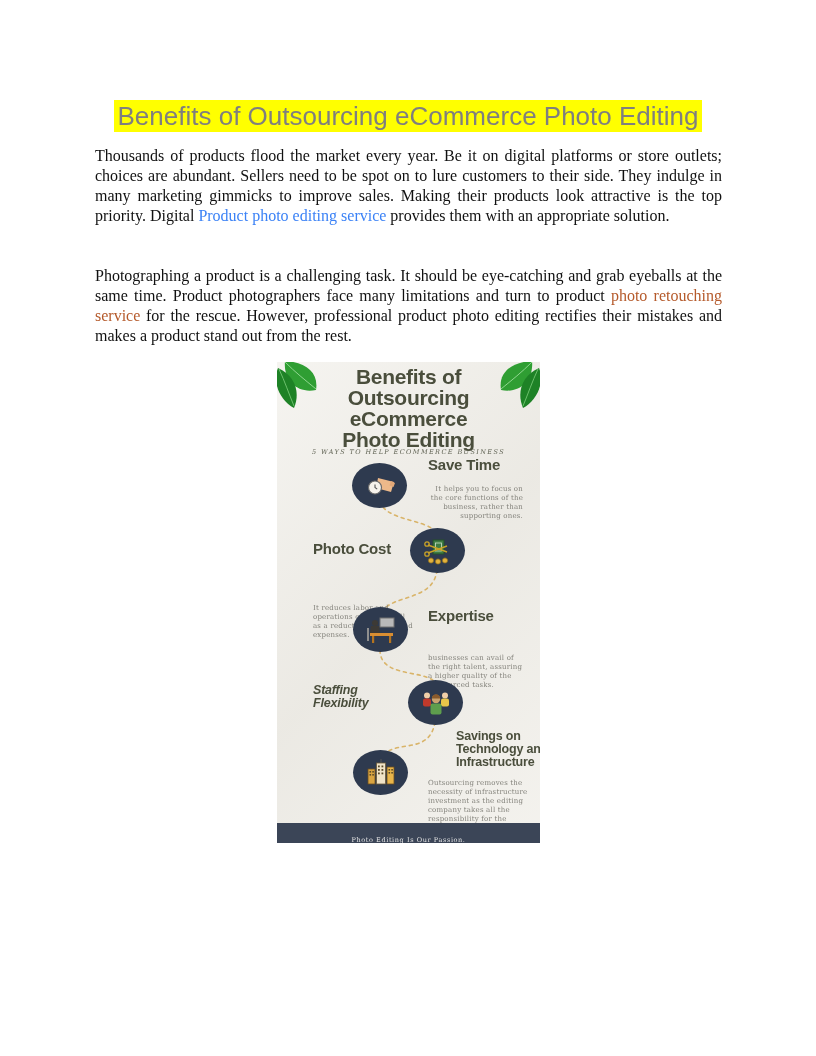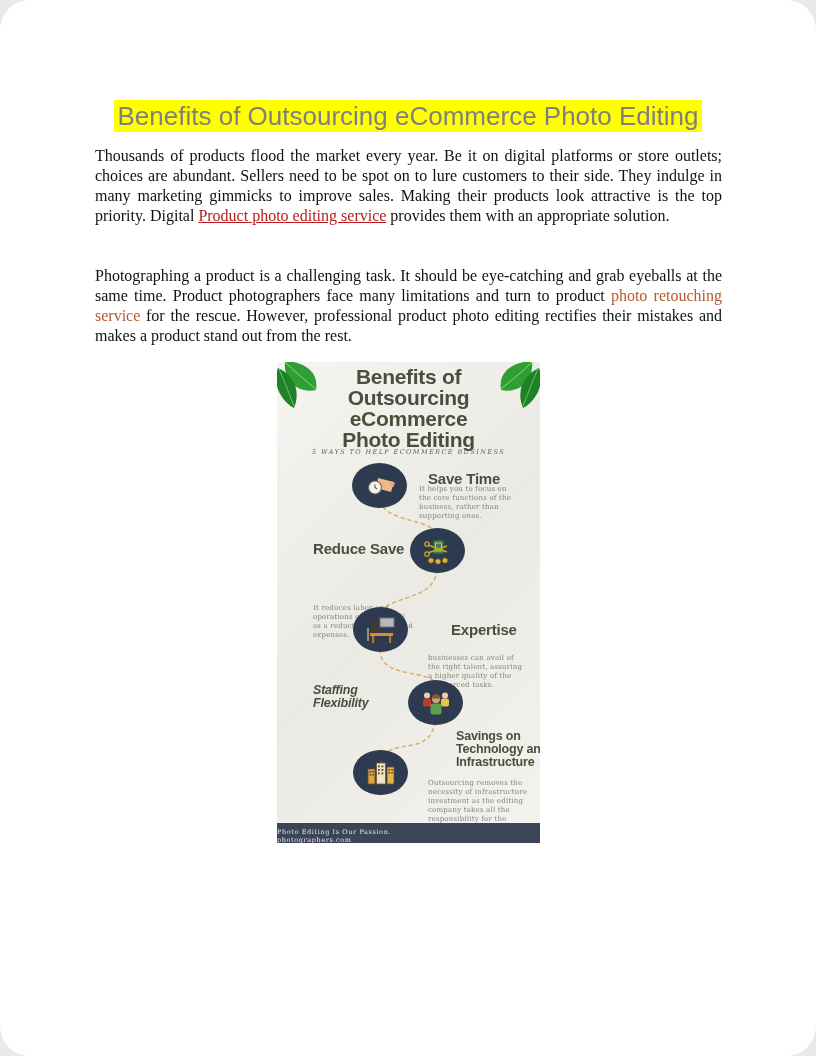--- a/index.html
+++ b/index.html
@@ -5,21 +5,20 @@
   * { margin: 0; padding: 0; box-sizing: border-box; }
   html, body { background: #e9e9e9; }
   .page {
     position: relative;
     width: 816px;
     height: 1056px;
     margin: 0 auto;
     background: #ffffff;
     overflow: hidden;
     font-family: "Liberation Serif", serif;
-    border-radius: 30px;
   }
 
   
   .doc-title {
     position: absolute;
     top: 96px; left: 0;
     width: 100%;
     text-align: center;
     font-family: "Liberation Sans", sans-serif;
     font-weight: 400;
@@ -37,22 +36,21 @@
     left: 95px;
     width: 627px;
     font-size: 16px;
     line-height: 20px;
     color: #111111;
     text-align: justify;
   }
   .para-1 { top: 146px; }
   .para-2 { top: 266px; }
   .link-blue {
-    color: #b91c1c;
-    text-decoration: underline;
+    color: #3b82f6;
     cursor: pointer;
   }
   .link-orange {
     color: #b55a2b;
     text-decoration: none;
     cursor: pointer;
   }
 
   
   .infographic {
@@ -114,47 +112,47 @@
     z-index: 2;
     font-family: "DejaVu Serif", serif;
     font-size: 7px;
     line-height: 9px;
     letter-spacing: 0.2px;
     color: #84837c;
   }
   .h-large { font-size: 15px; line-height: 16px; }
   .h-small { font-size: 12.5px; line-height: 13px; }
 
-  .hd-1 { left: 151px; top: 109px; }
-  .ds-1 { left: 142px; top: 123px; width: 95px; }
+  .hd-1 { left: 151px; top: 95px; }
+  .ds-1 { left: 151px; top: 123px; width: 95px; text-align: right; }
   .ci-1 { left: 75px;  top: 101px; }
 
   .hd-2 { left: 36px;  top: 179px; }
   .ds-2 { left: 36px;  top: 198px; width: 100px; margin-top: 44px; }
   .ci-2 { left: 133px; top: 166px; }
 
-  .hd-3 { left: 151px; top: 260px; margin-left: 23px; }
+  .hd-3 { left: 151px; top: 246px; }
   .ds-3 { left: 151px; top: 292px; width: 100px; }
   .ci-3 { left: 76px;  top: 245px; }
 
   .hd-4 { left: 36px;  top: 322px; width: 80px; font-style: italic; }
   .ds-4 { left: 36px;  top: 350px; width: 100px; }
   .ci-4 { left: 131px; top: 318px; }
 
   .hd-5 { left: 151px; top: 368px; width: 100px; margin-left: 28px; }
   .ds-5 { left: 151px; top: 417px; width: 105px; }
   .ci-5 { left: 76px;  top: 388px; }
 
   .ig-footer {
     position: absolute;
     left: 0; bottom: 0;
     width: 100%; height: 20px;
     background: #3b4557;
-    text-align: left;
-    padding-top: 6px;
+    text-align: center;
+    padding-top: 14px;
     z-index: 3;
   }
   .ig-footer div {
     font-family: "DejaVu Serif", serif;
     font-size: 6.5px;
     line-height: 7.5px;
     letter-spacing: 0.6px;
     color: #e6e6e6;
   }
 </style>
@@ -200,21 +198,21 @@
       <svg width="32" height="28" viewBox="0 0 32 28">
         <path d="M14 6 L30 10 L27 20 L12 16 Z" fill="#edb98a"></path>
         <path d="M27 9 l4 2 -1.5 4 -4 -1.5 Z" fill="#e2a878"></path>
         <circle cx="11" cy="15.5" r="6.5" fill="#f6f3ec" stroke="#6b6b6b" stroke-width="1.2"></circle>
         <path d="M11 12.5 v3 l2.2 1.6" stroke="#555" stroke-width="1.1" fill="none"></path>
       </svg>
     </div>
     <div class="item-heading h-large hd-1">Save Time</div>
     <div class="item-desc ds-1">It helps you to focus on the core functions of the business, rather than supporting ones.</div>
 
-    <div class="item-heading h-large hd-2">Reduce Save</div>
+    <div class="item-heading h-large hd-2">Photo Cost</div>
     <div class="item-desc ds-2">It reduces labor and operations costs, as well as a reduction in overhead expenses.</div>
     <div class="circle ci-2">
       <svg width="32" height="28" viewBox="0 0 32 28">
         <rect x="11" y="3" width="11" height="14" fill="#3f7d44" stroke="#24502a" stroke-width="1"></rect>
         <rect x="13.5" y="6" width="6" height="8" fill="none" stroke="#cfe3c9" stroke-width="0.8"></rect>
         <path d="M6 8 L25 15" stroke="#c9a227" stroke-width="1.4"></path>
         <path d="M6 16 L25 9" stroke="#c9a227" stroke-width="1.4"></path>
         <circle cx="5" cy="7" r="2.2" fill="none" stroke="#c9a227" stroke-width="1.3"></circle>
         <circle cx="5" cy="17" r="2.2" fill="none" stroke="#c9a227" stroke-width="1.3"></circle>
         <circle cx="9" cy="23.5" r="2.6" fill="#e3b23c" stroke="#8a6d1f" stroke-width="0.8"></circle>

